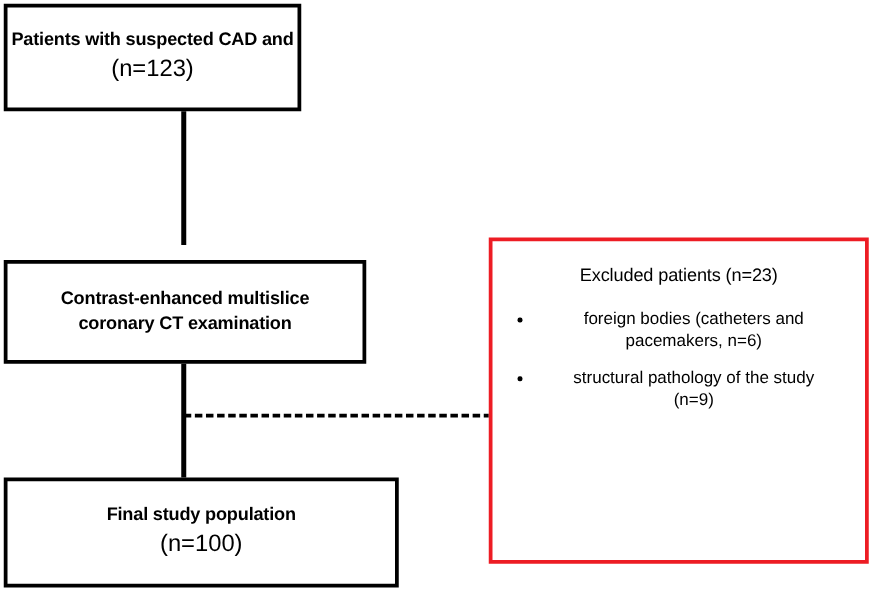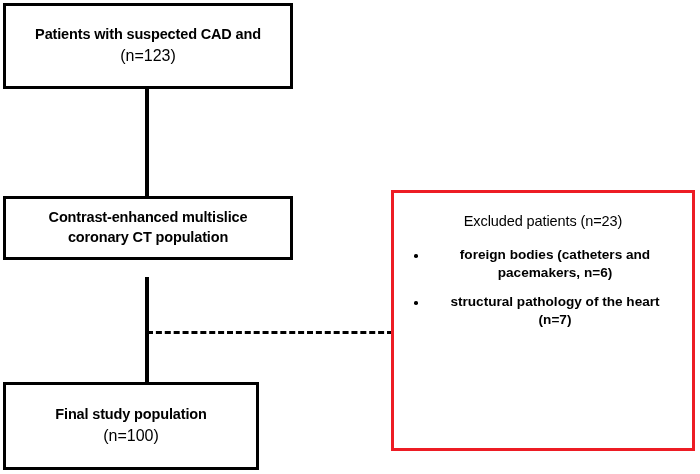--- a/index.html
+++ b/index.html
@@ -35,28 +35,28 @@
   }
   .flow-box .line-bold {
     font-weight: bold;
     font-size: 14.5px;
     line-height: 1.35;
     letter-spacing: -0.15px;
     white-space: nowrap;
   }
   .flow-box .line-plain {
     font-weight: normal;
-    font-size: 16px;
+    font-size: 19px;
     line-height: 1.35;
     white-space: nowrap;
   }
 
-  #box-top    { left: 3px;  top: 3px;   width: 290px; height: 86px; }
-  #box-middle { left: 3px;  top: 196px; width: 290px; height: 64px; }
-  #box-bottom { left: 3px;  top: 382px; width: 256px; height: 88px; }
+  #box-top    { left: 3px;  top: 3px;   width: 238px; height: 86px; }
+  #box-middle { left: 3px;  top: 208px; width: 290px; height: 83px; }
+  #box-bottom { left: 3px;  top: 382px; width: 316px; height: 88px; }
 
   
   .connector-v {
     position: absolute;
     left: 145px;
     width: 4px;
     background: #000000;
     z-index: 1;
   }
   #conn-top-middle    { top: 86px;  height: 110px; }
@@ -92,21 +92,20 @@
     color: #000000;
     margin-top: 20px;
     letter-spacing: -0.1px;
     white-space: nowrap;
   }
   #excluded-list {
     list-style: none;
     margin: 0;
     padding: 0;
     margin-top: 17px;
-    font-weight: bold;
   }
   #excluded-list li {
     position: relative;
     font-size: 13.6px;
     color: #000000;
     line-height: 1.35;
     text-align: center;
     padding: 0 10px 0 34px;
     margin-bottom: 10px;
   }
@@ -137,21 +136,21 @@
 
   <div class="connector-dashed"></div>
 
   <div class="flow-box" id="box-top">
     <div class="line-bold">Patients with suspected CAD and</div>
     <div class="line-plain">(n=123)</div>
   </div>
 
   <div class="flow-box" id="box-middle">
     <div class="line-bold">Contrast-enhanced multislice</div>
-    <div class="line-bold">coronary CT population</div>
+    <div class="line-bold">coronary CT examination</div>
   </div>
 
   <div class="flow-box" id="box-bottom">
     <div class="line-bold">Final study population</div>
     <div class="line-plain">(n=100)</div>
   </div>
 
   <div id="excluded-panel">
     <div id="excluded-title">Excluded patients (n=23)</div>
 
@@ -159,20 +158,20 @@
       <li>
         <span class="bullet-dot"></span>
         <span class="item-wrap">
           <span class="item-text">foreign bodies (catheters and</span>
           <span class="item-text">pacemakers, n=6)</span>
         </span>
       </li>
       <li>
         <span class="bullet-dot"></span>
         <span class="item-wrap">
-          <span class="item-text">structural pathology of the heart</span>
-          <span class="item-text">(n=7)</span>
+          <span class="item-text">structural pathology of the study</span>
+          <span class="item-text">(n=9)</span>
         </span>
       </li>
     </ul>
   </div>
 
 </div>
 
 </body></html>

